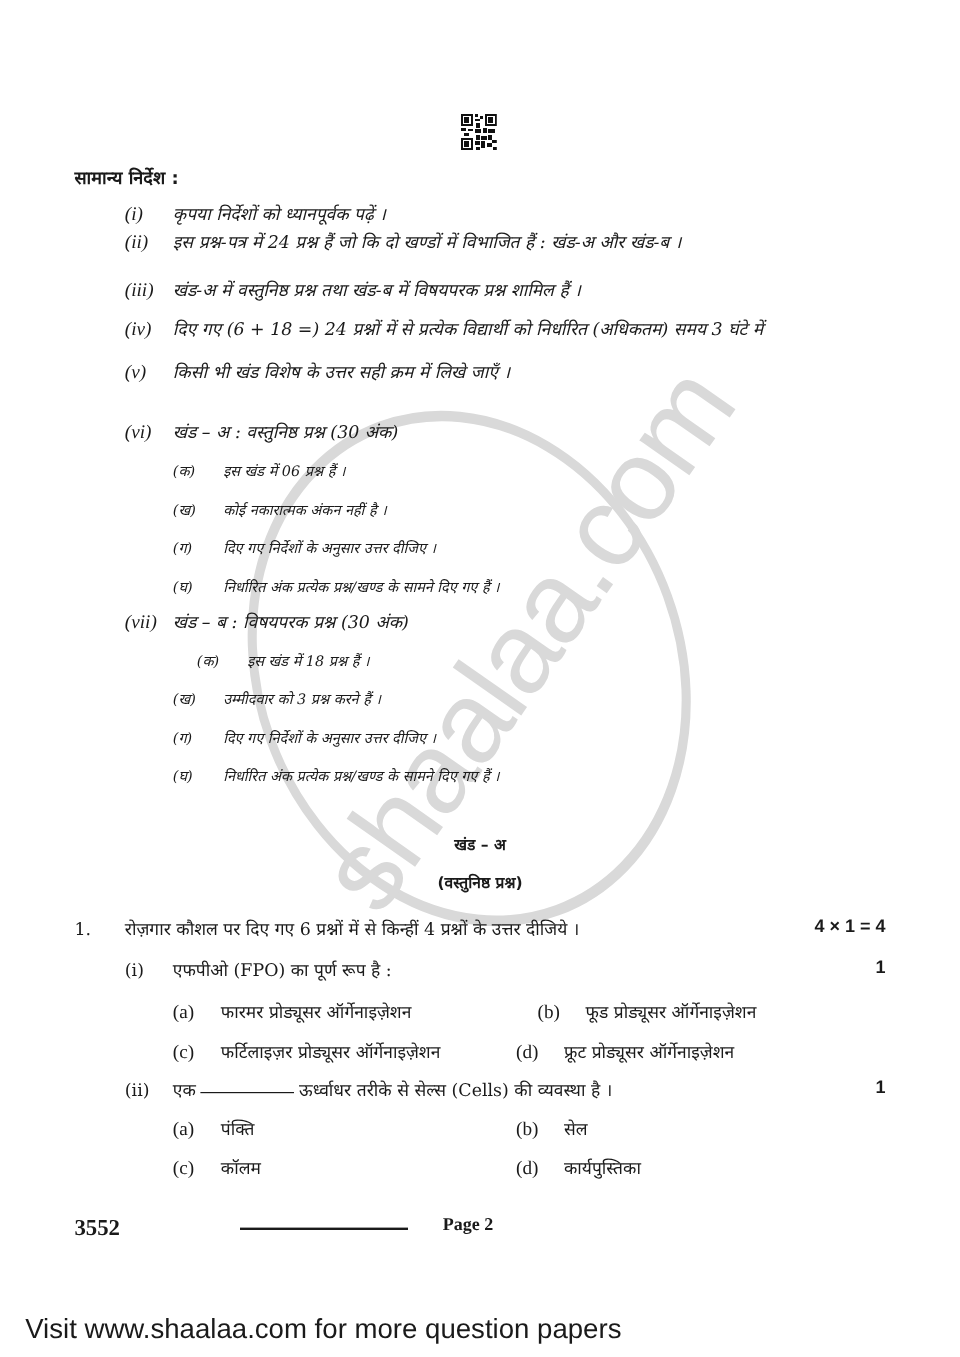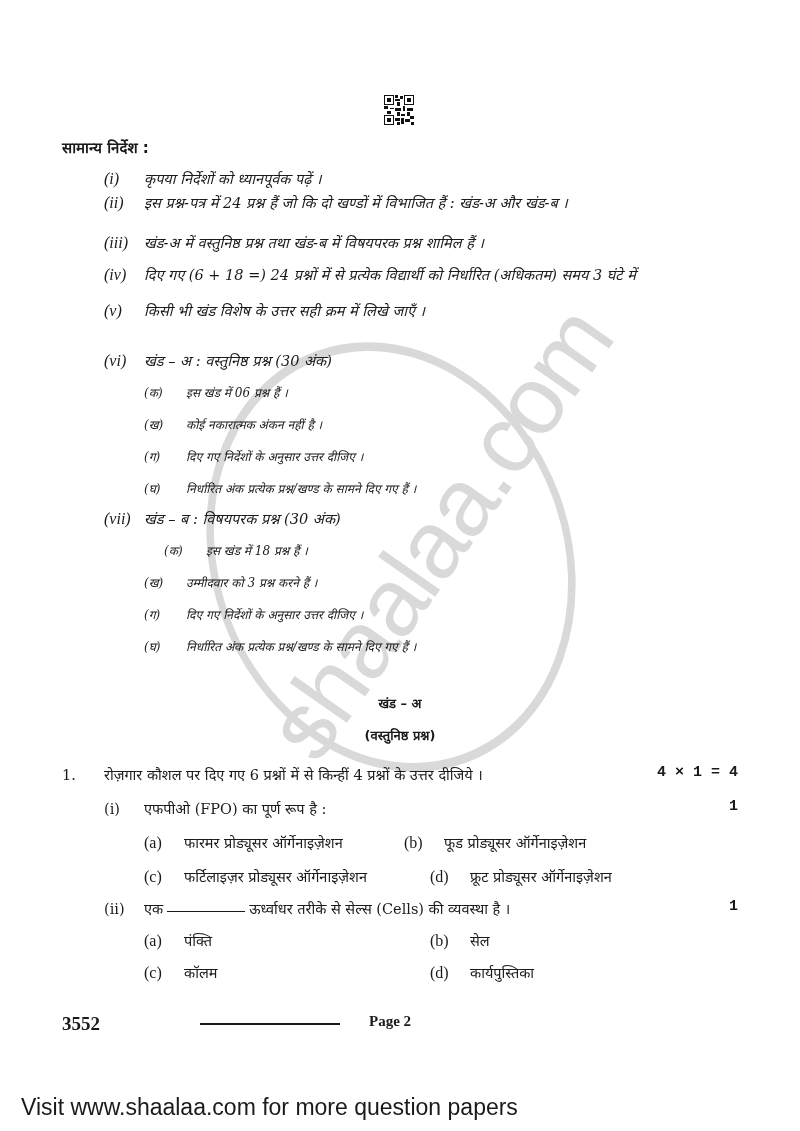--- a/index.html
+++ b/index.html
@@ -38,21 +38,21 @@
   .instr .num { display: inline-block; width: 40px; font-family: "Liberation Serif", serif; font-size: 16px; }
   .instr .txt { display: inline-block; font-family: "DejaVu Serif", serif; }
   .instr .wrap2 { display: block; padding-left: 40px; }
 
   .sub { position: absolute; left: 144px; font-size: 12px; font-style: italic; line-height: 22px; }
   .sub .num { display: inline-block; width: 42px; }
 
   .center-head { position: absolute; left: 0; width: 800px; text-align: center; font-weight: bold; font-size: 13px; font-family: "DejaVu Sans", sans-serif; }
 
   .q-row { position: absolute; font-size: 14.5px; line-height: 22px; font-family: "DejaVu Serif", serif; }
-  .q-marks { position: absolute; right: 62px; font-size: 15px; font-weight: bold; font-family: Liberation Mono, monospace; }
+  .q-marks { position: absolute; right: 62px; font-size: 15px; font-weight: bold; font-family: Liberation Sans, sans-serif; }
   .opt { position: absolute; font-size: 14.5px; font-family: "DejaVu Serif", serif; }
   .opt .lbl { display: inline-block; width: 40px; font-family: "Liberation Serif", serif; font-size: 16px; }
   .blank { display: inline-block; width: 78px; border-bottom: 1px solid #1a1a1a; margin: 0 4px; vertical-align: 2px; }
 
   .footer-code { position: absolute; left: 62px; top: 1013px; font-weight: bold; font-size: 19px; font-family: "Liberation Serif", serif; }
   .footer-line { position: absolute; left: 200px; top: 1023px; width: 140px; height: 2px; background: #1a1a1a; }
   .footer-page { position: absolute; left: 369px; top: 1013px; font-weight: bold; font-size: 15px; font-family: "Liberation Serif", serif; }
 
   .visit { position: absolute; left: 21px; top: 1094px; font-family: "Liberation Sans", sans-serif; font-size: 23px; color: #1a1a1a; }
 </style>
@@ -157,21 +157,21 @@
     <div class="q-row" style="left:104px; top:764px;">रोज़गार कौशल पर दिए गए 6 प्रश्नों में से किन्हीं 4 प्रश्नों के उत्तर दीजिये ।</div>
     <div class="q-marks" style="top:764px;">4 × 1 = 4</div>
 
     <div class="q-row" style="left:104px; top:798px;">(i)</div>
     <div class="q-row" style="left:144px; top:798px;">एफपीओ (FPO) का पूर्ण रूप है :</div>
     <div class="q-marks" style="top:798px;">1</div>
 
     <div class="opt" style="left:144px; top:832px;">
       <span class="lbl">(a)</span><span>फारमर प्रोड्यूसर ऑर्गेनाइज़ेशन</span>
     </div>
-    <div class="opt" style="left:404px; top:832px;">
+    <div class="opt" style="left:448px; top:832px;">
       <span class="lbl">(b)</span><span>फूड प्रोड्यूसर ऑर्गेनाइज़ेशन</span>
     </div>
     <div class="opt" style="left:144px; top:866px;">
       <span class="lbl">(c)</span><span>फर्टिलाइज़र प्रोड्यूसर ऑर्गेनाइज़ेशन</span>
     </div>
     <div class="opt" style="left:430px; top:866px;">
       <span class="lbl">(d)</span><span>फ्रूट प्रोड्यूसर ऑर्गेनाइज़ेशन</span>
     </div>
 
     <div class="q-row" style="left:104px; top:898px;">(ii)</div>

